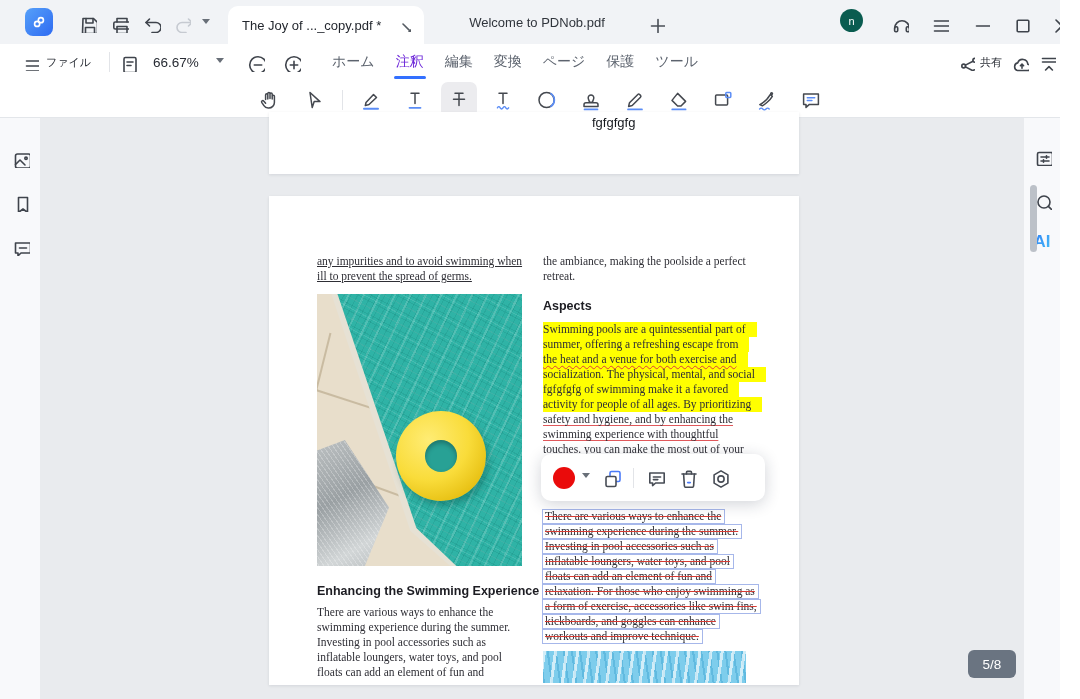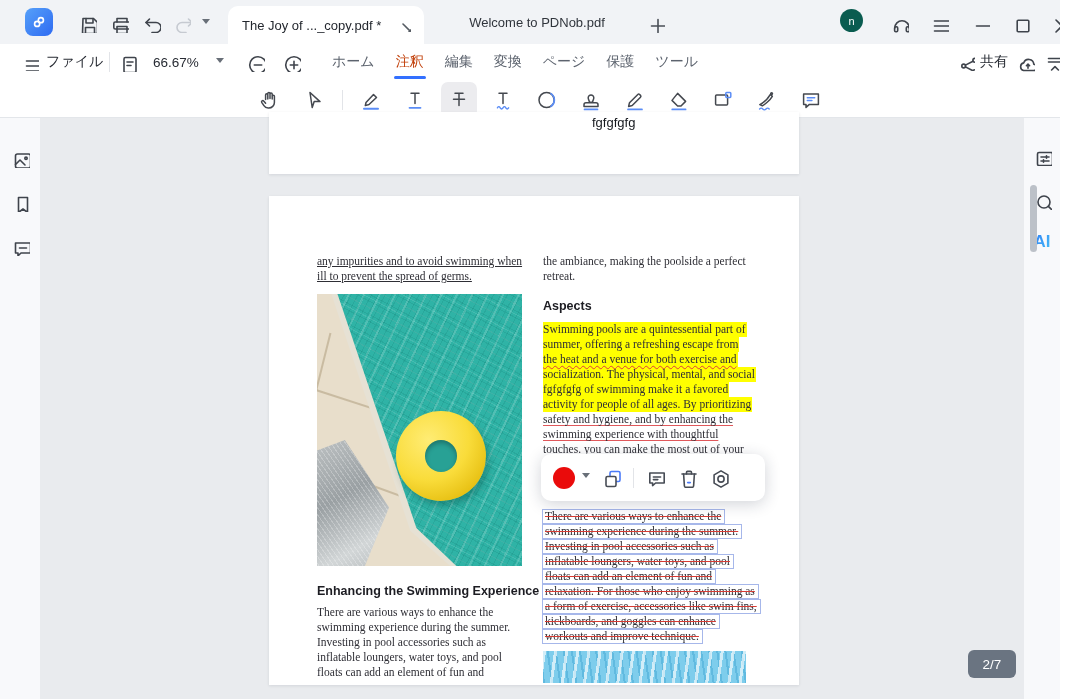--- a/index.html
+++ b/index.html
@@ -21,24 +21,24 @@
   .tab-x { width:20px; height:20px; display:flex; align-items:center; justify-content:center; border-radius:4px; }
   .tab-idle { position:absolute; left:442px; top:0; height:44px; width:190px; display:flex; align-items:center; justify-content:center;
               font-size:13px; color:#30353c; }
   .avatar { position:absolute; left:840px; top:9px; width:23px; height:23px; border-radius:50%; background:#0a5c50;
             color:#fff; font-size:11px; display:flex; align-items:center; justify-content:center; }
 
   
   .toolblock { position:absolute; left:0; top:44px; width:1080px; height:74px; background:#fff; border-bottom:1px solid #e3e6ea; }
   .menurow { position:absolute; left:0; top:0; width:1080px; height:36px; }
   .mr { position:absolute; display:flex; align-items:center; height:36px; }
-  .mtxt { font-size:14px; color:#272b33; }
+  .mtxt { font-size:11px; color:#272b33; }
   .vdiv { width:1px; height:20px; background:#e2e4e8; }
   .navitem { font-size:14px; color:#5c636e; position:relative; padding:8px 0; }
-  .navitem.active { color:#c2410c; }
+  .navitem.active { color:#6d28d9; }
   .navitem.active::after { content:""; position:absolute; left:-2px; right:-2px; bottom:0; height:3px; border-radius:2px; background:#3370ff; }
 
   .annorow { position:absolute; left:252px; top:37px; height:37px; display:flex; align-items:center; gap:8px; }
   .tool { width:36px; height:36px; border-radius:7px; display:flex; align-items:center; justify-content:center; }
   .tool.sel { background:#ececef; }
   svg.t { width:24px; height:24px; fill:none; stroke:#44484f; stroke-width:1.5; stroke-linecap:round; stroke-linejoin:round; }
   .blue { stroke:#5b8df6 !important; }
 
   
   .rail { position:absolute; top:118px; bottom:0; background:#f8f9fb; }
@@ -46,21 +46,21 @@
   .rail.right { right:0; width:36px; }
   .rail-ic { position:absolute; left:50%; transform:translateX(-50%); width:28px; height:28px; display:flex; align-items:center; justify-content:center; }
   .ai-txt { font-size:17px; font-weight:700; background:linear-gradient(120deg,#2d7ef7,#49c0f5);
             -webkit-background-clip:text; background-clip:text; color:transparent; }
 
   
   .page { position:absolute; background:#fff; box-shadow:0 1px 3px rgba(20,30,50,.10); }
   .serif { font-family:"Liberation Serif","DejaVu Serif",serif; font-size:11.5px; color:#2e2e35; }
   .dline { display:block; line-height:15px; white-space:nowrap; }
   .dhead { font-family:"Liberation Sans",sans-serif; font-weight:700; font-size:12.5px; color:#1c1c22; white-space:nowrap; }
-  .hl { display:table; background:#ffff00; line-height:15px; padding-right:1px; white-space:nowrap; }
+  .hl { display:table; background:#ffff00; line-height:15px; padding-right:11px; white-space:nowrap; }
   .squiggly { text-decoration:underline wavy #e03c3c 1px; text-underline-offset:2px; }
   .u-line { display:table; line-height:15px; text-decoration:underline; text-decoration-color:#e0585b;
             text-decoration-thickness:1.3px; text-underline-offset:2px; white-space:nowrap; }
   .strike-line { display:table; height:15px; line-height:13px; border:1px solid #a6b7ea; padding:0 3px 0 2px;
                  text-decoration:line-through; text-decoration-color:#d63c34; text-decoration-thickness:1px; white-space:nowrap; }
 
   
   .pool { position:absolute; left:48px; top:98px; width:205px; height:272px; background:#e8decb; overflow:hidden; }
   .pool .grout { position:absolute; background:rgba(175,158,128,.55); }
   .pool .edge { position:absolute; inset:0; background:#e6e1d4;
@@ -474,16 +474,16 @@
           <span class="strike-line">relaxation. For those who enjoy swimming as</span>
           <span class="strike-line">a form of exercise, accessories like swim fins,</span>
           <span class="strike-line">kickboards, and goggles can enhance</span>
           <span class="strike-line">workouts and improve technique.</span>
         </div>
 
       <div class="waterstrip"></div>
     </div>
 
     <div class="scrollthumb"></div>
-    <div class="badge">2/7</div>
+    <div class="badge">5/8</div>
   </div>
 
 </div>
 
 </body></html>

